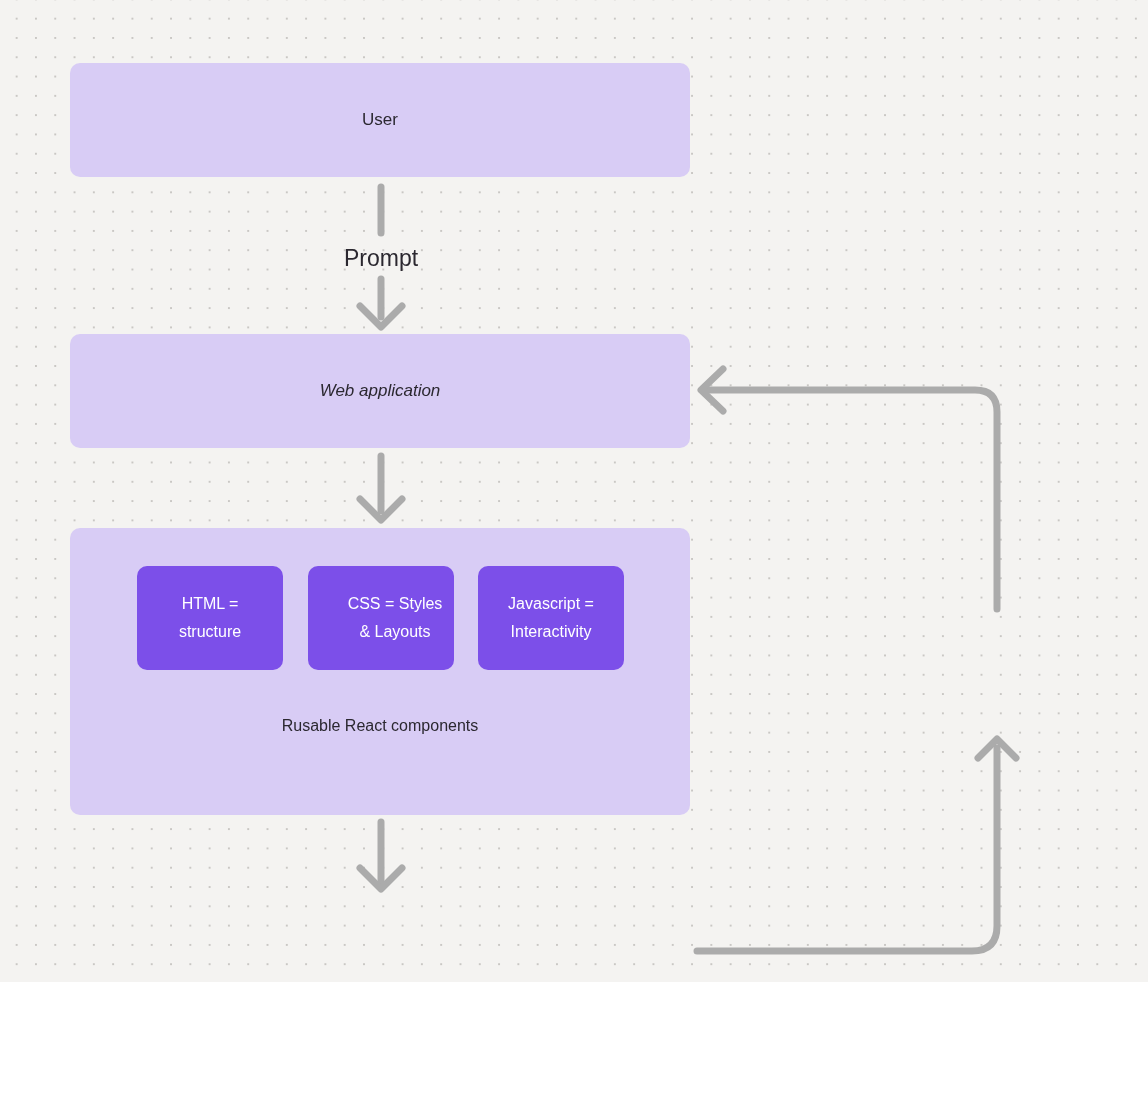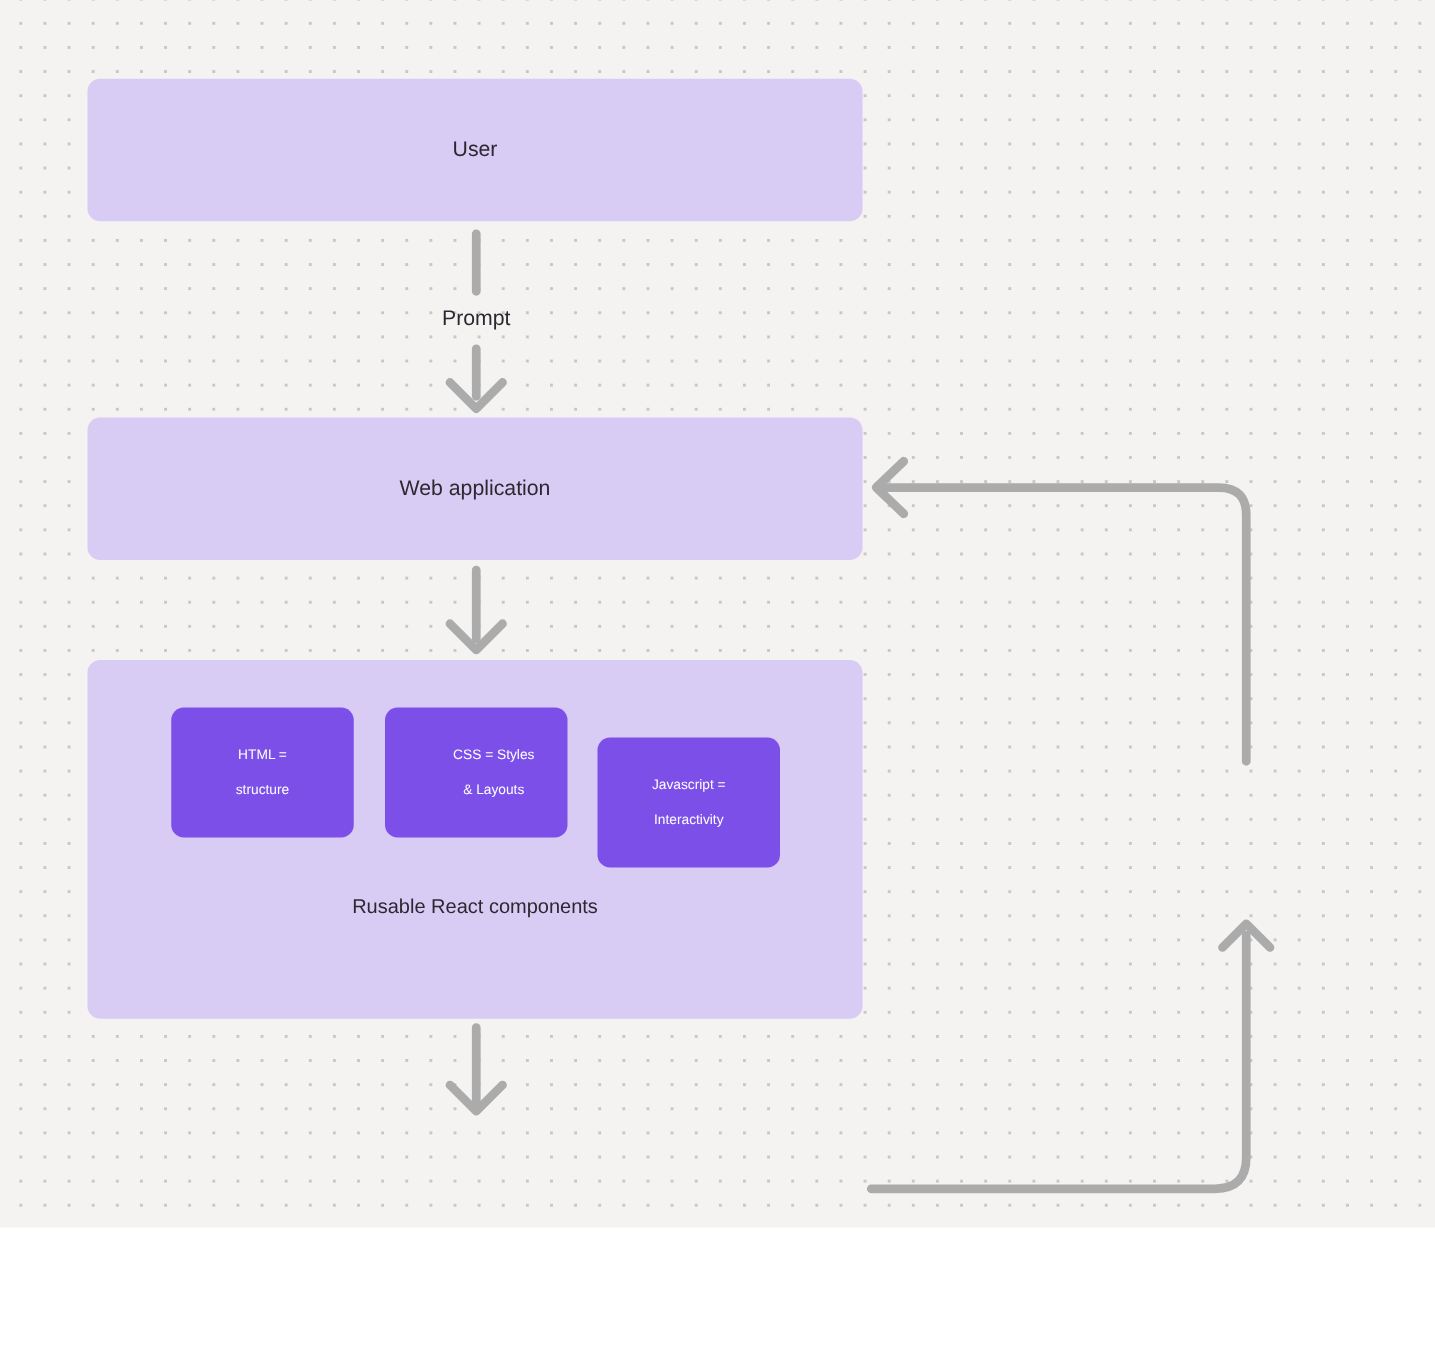--- a/index.html
+++ b/index.html
@@ -32,58 +32,58 @@
     background: var(--node-fill);
     border-radius: 10px;
     display: flex;
     align-items: center;
     justify-content: center;
     font-size: 17px;
     color: var(--label-text);
     text-align: center;
   }
   .node-user          { left: 70px;  top: 63px;  width: 620px; height: 114px; }
-  .node-webapp        { left: 70px;  top: 334px; width: 620px; height: 114px; }
+  .node-webapp        { left: 70px;  top: 334px; width: 620px; height: 114px; font-style: italic; }
   .node-components    { left: 70px;  top: 528px; width: 620px; height: 287px; }
   .node-vite          { left: 70px;  top: 895px; width: 620px; height: 113px; }
   .node-render        { left: 901px; top: 613px; width: 191px; height: 115px; }
   .chip {
     position: absolute;
     top: 566px;
     width: 146px;
     height: 104px;
     background: var(--chip-fill);
     border-radius: 10px;
     display: flex;
     align-items: center;
     justify-content: center;
     text-align: center;
     color: var(--chip-text);
-    font-size: 11px;
+    font-size: 16px;
     line-height: 28px;
     white-space: pre-line;
   }
   .chip-html { left: 137px; }
   .chip-css  { left: 308px; padding-left: 28px; }
-  .chip-js   { left: 478px; margin-top: 24px; }
+  .chip-js   { left: 478px; }
   .caption {
     position: absolute;
     left: 70px;
     top: 717px;
     width: 620px;
     text-align: center;
     font-size: 16px;
     color: var(--label-text);
   }
   .edge-label {
     position: absolute;
     left: 381px;
     top: 245px;
     transform: translateX(-50%);
-    font-size: 17px;
+    font-size: 23px;
     color: var(--label-text);
     white-space: nowrap;
   }
   .connector-layer {
     position: absolute;
     left: 0; top: 0;
     width: 1148px;
     height: 1094px;
     color: var(--arrow);
     pointer-events: none;

